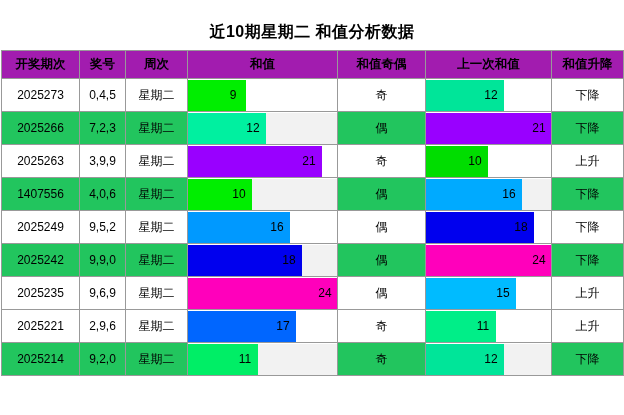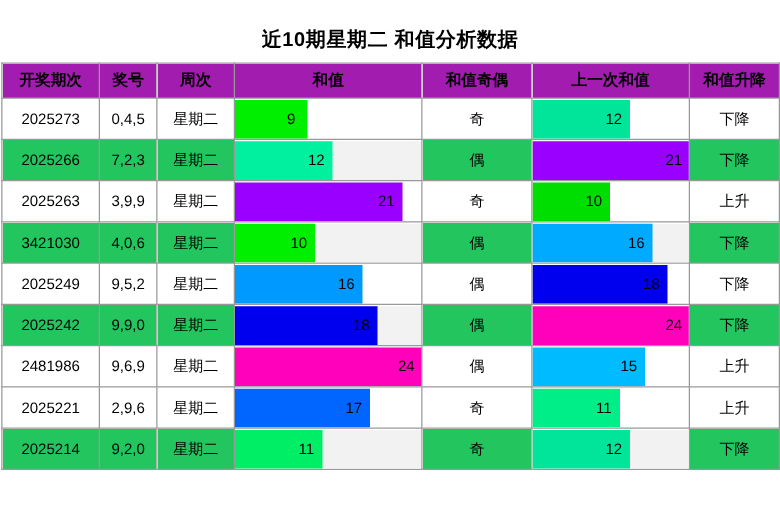--- a/index.html
+++ b/index.html
@@ -173,21 +173,21 @@
           <td class="oddeven">奇</td>
           <td class="barcell">
             <div class="barwrap">
               <div class="bar" style="width: 62px; background: rgb(0, 221, 0);"></div>
               <div class="barval" style="left: 36px;">10</div>
             </div>
           </td>
           <td class="trend">上升</td>
         </tr>
         <tr class="rowalt">
-          <td class="issue">3421030</td>
+          <td class="issue">1407556</td>
           <td class="jiang">4,0,6</td>
           <td class="week">星期二</td>
           <td class="barcell">
             <div class="barwrap">
               <div class="bar" style="width: 64px; background: rgb(0, 238, 0);"></div>
               <div class="barval" style="left: 38px;">10</div>
             </div>
           </td>
           <td class="oddeven">偶</td>
           <td class="barcell">
@@ -230,21 +230,21 @@
           <td class="oddeven">偶</td>
           <td class="barcell">
             <div class="barwrap">
               <div class="bar" style="width: 126px; background: rgb(255, 0, 187);"></div>
               <div class="barval" style="left: 100px;">24</div>
             </div>
           </td>
           <td class="trend">下降</td>
         </tr>
         <tr>
-          <td class="issue">2481986</td>
+          <td class="issue">2025235</td>
           <td class="jiang">9,6,9</td>
           <td class="week">星期二</td>
           <td class="barcell">
             <div class="barwrap">
               <div class="bar" style="width: 150px; background: rgb(255, 0, 187);"></div>
               <div class="barval" style="left: 124px;">24</div>
             </div>
           </td>
           <td class="oddeven">偶</td>
           <td class="barcell">

